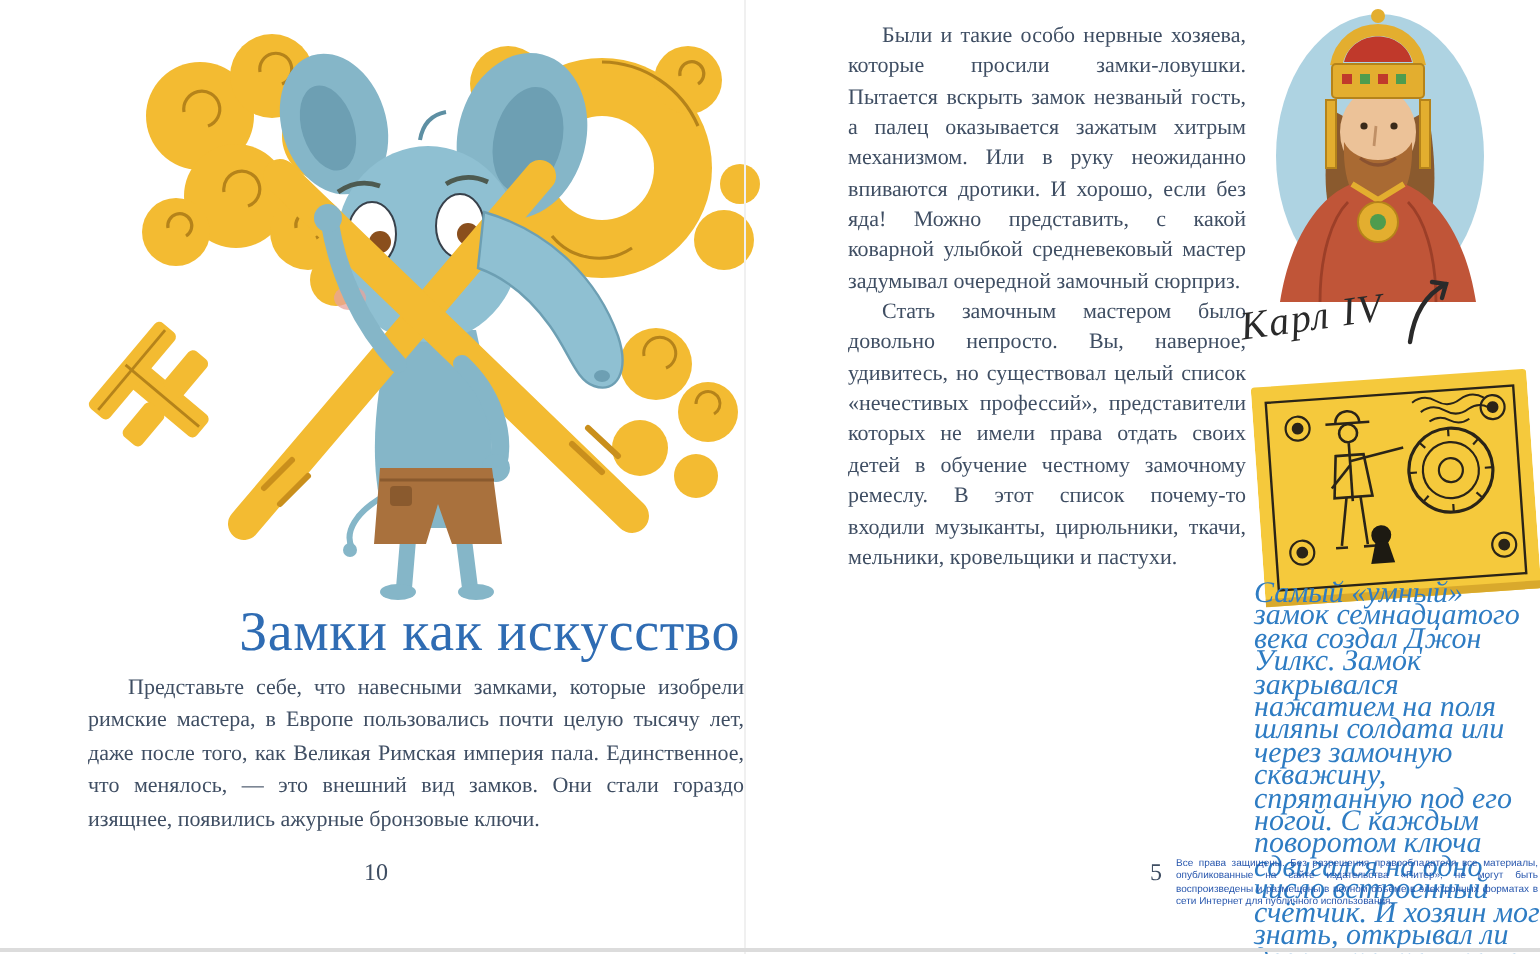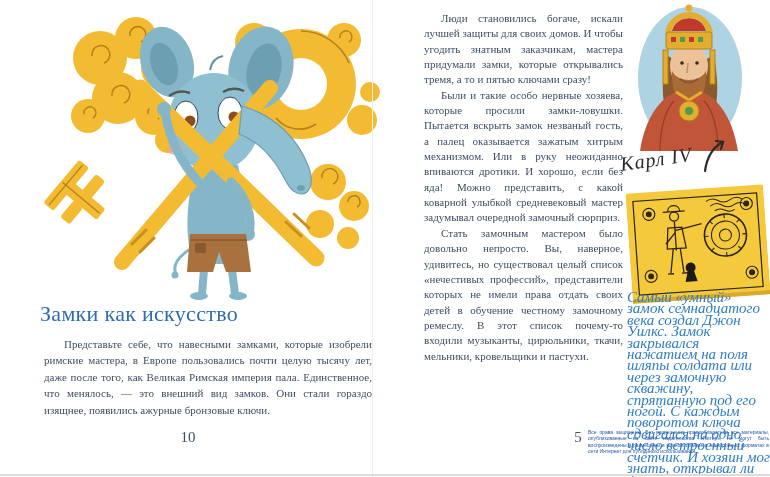--- a/index.html
+++ b/index.html
@@ -1,26 +1,26 @@
 <!DOCTYPE html>
 <html style="--title-blue: #2f6cb3; --body-text: #3f4e63; --caption-blue: #2e7cc3; --fineprint-blue: #2756ad; --gold: #f3bb32; --elephant-blue: #85b6c8; --card-yellow: #f5c93c; --king-robe-red: #c05538; --portrait-bg: #aed3e2;"><head>
 <meta charset="utf-8">
 <style>
   html,body{margin:0;padding:0;background:#ffffff;}
   .spread{position:relative;width:770px;height:477px;background:#fff;overflow:hidden;
           font-family:"Liberation Serif", serif;}
   .abs{position:absolute;}
 
   
-  .chapter-title{left:40px;top:301px;width:330px;text-align:left;
-    font-size:22px;color:var(--title-blue,#2f6cb3);letter-spacing:.3px;}
+  .chapter-title{left:40px;top:301px;width:330px;text-align:right;
+    font-size:28px;color:var(--title-blue,#2f6cb3);letter-spacing:.3px;}
   .left-par{left:44px;top:336px;width:328px;font-size:11px;line-height:16.4px;
     color:var(--body-text,#3f4e63);text-align:justify;}
   .left-par p, .col p{margin:0;text-indent:20px;}
-  .pagenum{font-size:15px;color:var(--body-text,#3f4e63);width:40px;text-align:center;}
+  .pagenum{font-size:12px;color:var(--body-text,#3f4e63);width:40px;text-align:center;}
   #pn10{left:168px;top:429px;}
   #pn11{left:558px;top:429px;}
 
   
   .col{left:424px;top:11px;width:199px;font-size:11px;line-height:15.35px;
     color:var(--body-text,#3f4e63);text-align:justify;}
   .col p{text-indent:17px;}
 
   
   .portrait{left:636px;top:3px;}
@@ -161,21 +161,20 @@
     </div>
 
     <div class="abs pagenum" id="pn10">10</div>
   </div>
 
   <div class="abs gutter"></div>
 
   <div>
 
     <div class="abs col">
-      <p>Люди становились богаче, искали лучшей защиты для своих домов. И чтобы угодить знатным заказчикам, мастера придумали замки, которые открывались тремя, а то и пятью ключами сразу!</p>
       <p>Были и такие особо нервные хозяева, которые просили замки-ловушки. Пытается вскрыть замок незваный гость, а палец оказывается зажатым хитрым механизмом. Или в руку неожиданно впиваются дротики. И хорошо, если без яда! Можно представить, с какой коварной улыбкой средневековый мастер задумывал очередной замочный сюрприз.</p>
       <p>Стать замочным мастером было довольно непросто. Вы, наверное, удивитесь, но существовал целый список «нечестивых профессий», представители которых не имели права отдать своих детей в обучение честному замочному ремеслу. В этот список почему-то входили музыканты, цирюльники, ткачи, мельники, кровельщики и пастухи.</p>
     </div>
 
     <div class="abs pagenum" id="pn11">5</div>
 
     <div>
 
       <svg class="abs portrait" width="110" height="152" viewBox="0 0 110 152">
         <ellipse cx="54" cy="75" rx="52" ry="71" fill="#aed3e2"></ellipse>

